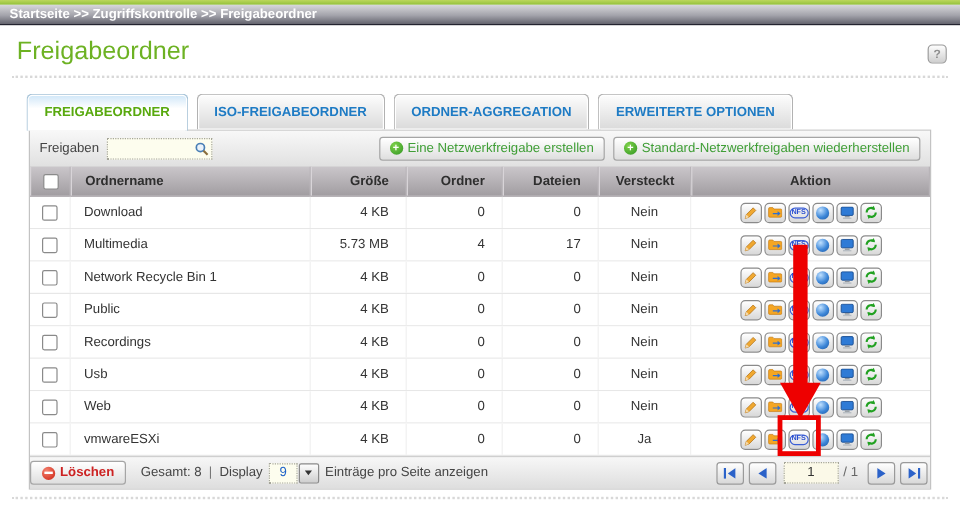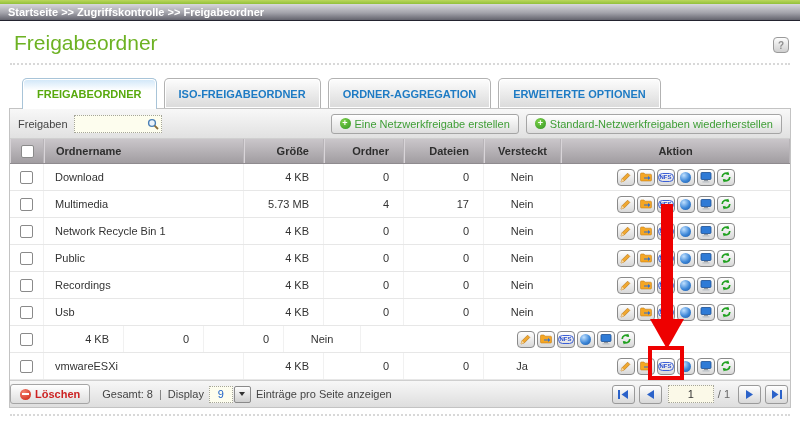--- a/index.html
+++ b/index.html
@@ -23,21 +23,21 @@
   
   .tabs { display:flex; gap:7px; margin:13px 0 0 22px; height:30px; position:relative; z-index:2; }
   .tab { height:30px; padding:0 14px; display:flex; align-items:center; justify-content:center;
     border:1px solid #b2b2b2; border-bottom:none; border-radius:5px 5px 0 0;
     background:linear-gradient(#fdfdfd,#dadada); color:#1e7bc4; font-weight:bold; font-size:11px;
     cursor:pointer; box-shadow:inset 0 0 0 1px #fff; }
   .tab.active { background:linear-gradient(#cfe6f8 0%,#ffffff 38%,#ffffff 100%);
     color:#58a90e; border-color:#a8c4d8; height:31px; margin-bottom:-1px; }
 
   
-  .panel { margin:0 9px; border:1px solid #c3c3c3; background:#fff; position:relative; z-index:1; }
+  .panel { margin:0 24px; border:1px solid #c3c3c3; background:#fff; position:relative; z-index:1; }
 
   .toolbar { height:30px; background:linear-gradient(#f8f8f8,#e1e1e1); border-bottom:1px solid #cfcfcf;
     display:flex; align-items:center; padding:0 8px; }
   .search-label { color:#444; margin-right:6px; }
   .search-wrap { position:relative; }
   .search-input { width:88px; height:18px; border:1px dotted #a5a59a; background:#fdfdee;
     font-family:"Liberation Sans",sans-serif; font-size:11px; padding:0 18px 0 4px; outline:none; }
   .search-icon { position:absolute; right:3px; top:3px; }
   .toolbar-spacer { flex:1; }
   .tb-btn { height:20px; display:flex; align-items:center; gap:4px; padding:0 8px; margin-left:7px;
@@ -444,20 +444,21 @@
           <path d="M3.8 11.6 L2.8 8.1 L6.3 8.8 Z" fill="#21a121"></path>
         </svg>
       </span>
     </div>
   </div>
 
   <div class="tr">
     <div class="td col-check">
           <span class="checkbox"></span>
         </div>
+    <div class="td col-name">Web</div>
     <div class="td col-size num">4 KB</div>
     <div class="td col-folders num">0</div>
     <div class="td col-files num">0</div>
     <div class="td col-hidden ctr">Nein</div>
     <div class="td col-action action-cell">
       <span class="icon-btn">
         <svg width="11" height="11" viewBox="0 0 11 11">
           <path d="M1 10 L2 6.8 L7.6 1.2 L9.8 3.4 L4.2 9 Z" fill="#f0a830" stroke="#b97a1e" stroke-width="0.7"></path>
           <path d="M1 10 L2 6.8 L4.2 9 Z" fill="#f5d9a8"></path>
         </svg>

